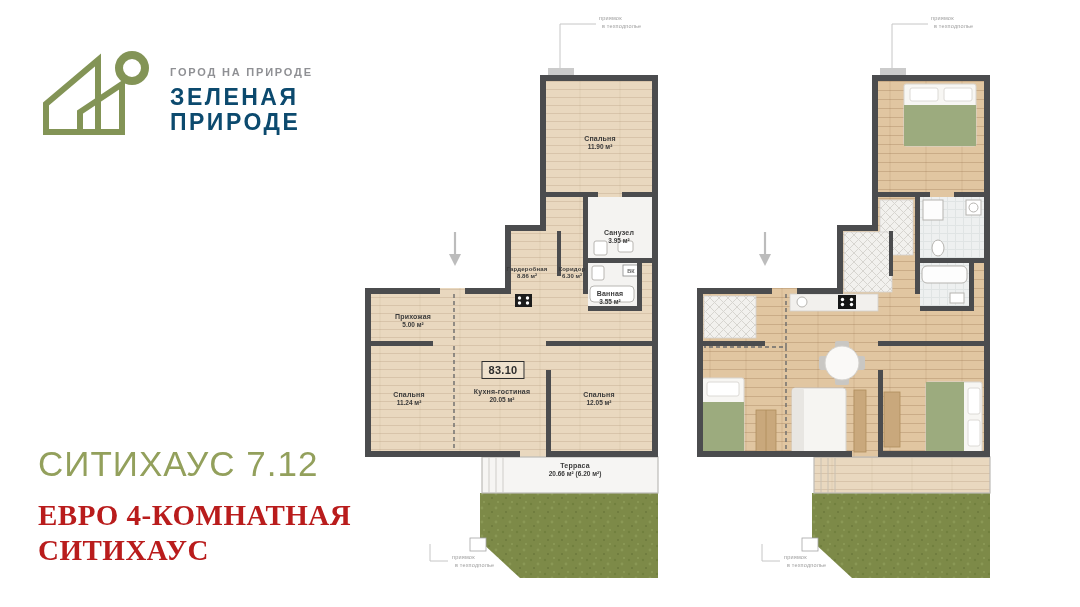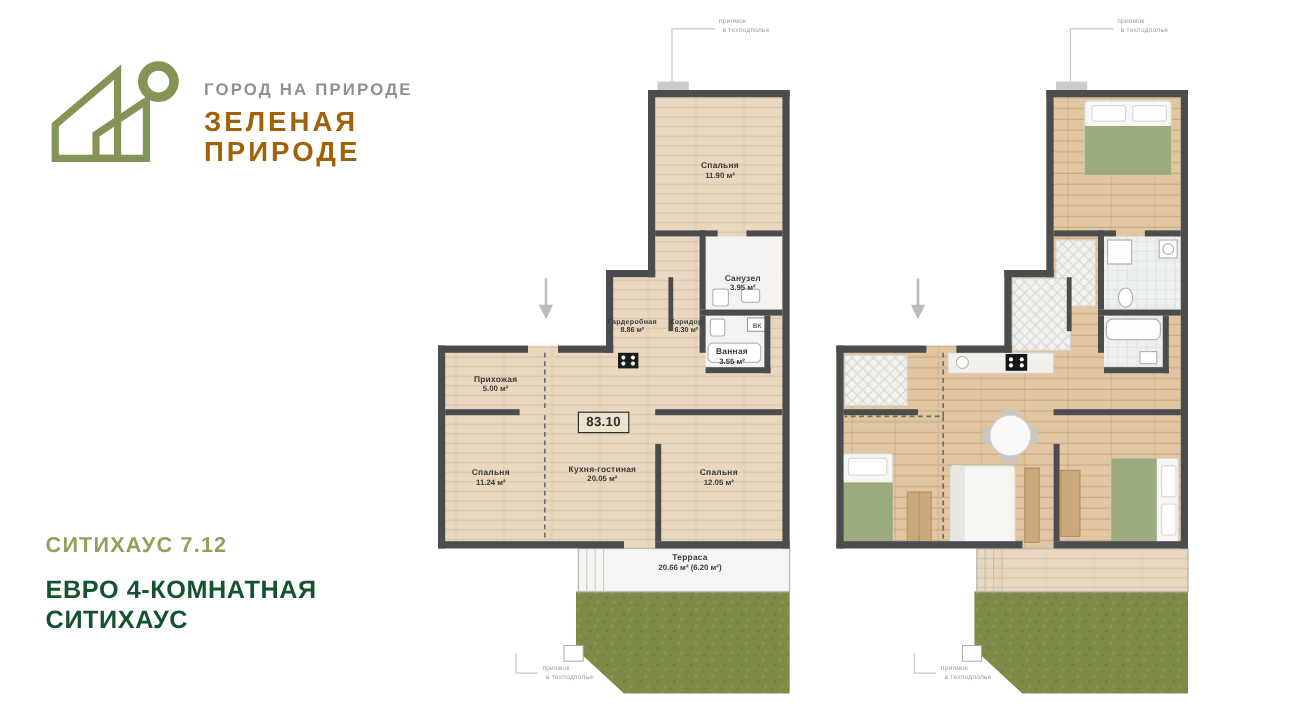--- a/index.html
+++ b/index.html
@@ -3,28 +3,28 @@
 <meta charset="utf-8">
 <style>
   html,body{margin:0;padding:0;background:#fff;}
   body{width:1080px;height:607px;overflow:hidden;font-family:"Liberation Sans",sans-serif;}
   .sheet{position:relative;width:1080px;height:607px;background:#ffffff;}
 
   
   .brand{position:absolute;left:40px;top:42px;display:flex;align-items:flex-start;}
   .brand-logo{width:118px;height:96px;}
   .brand-text{margin-left:12px;margin-top:24px;}
-  .tagline{font-size:14px;letter-spacing:1.8px;color:#8f9094;font-weight:700;}
-  .brand-name{margin-top:7px;font-size:23px;line-height:1.1;letter-spacing:2.5px;color:#a16207;font-weight:700;}
+  .tagline{font-size:11px;letter-spacing:1.8px;color:#8f9094;font-weight:700;}
+  .brand-name{margin-top:7px;font-size:23px;line-height:1.1;letter-spacing:2.5px;color:#0c4a6e;font-weight:700;}
   .brand-name span{display:block;}
 
   
   .listing{position:absolute;left:38px;top:444px;}
-  .plan-code{font-size:18px;font-weight:700;letter-spacing:1px;color:#93a05c;}
-  .apt-title{margin:14px 0 0 0;font-size:21px;line-height:1.2;font-weight:700;letter-spacing:.5px;color:#14532d;}
+  .plan-code{font-size:35px;font-weight:400;letter-spacing:1px;color:#93a05c;}
+  .apt-title{margin:14px 0 0 0;font-size:29px;line-height:1.2;font-weight:700;letter-spacing:.5px;color:#b91c1c;font-family:Liberation Serif, serif;}
   .apt-title span{display:block;}
 
   
   .plan{position:absolute;top:10px;width:305px;height:575px;}
   .plan.schematic{left:360px;}
   .plan.furnished{left:692px;}
   .plan svg{position:absolute;left:0;top:0;}
 
   
   .rlabel{position:absolute;transform:translate(-50%,0);text-align:center;color:#3a3a3a;white-space:nowrap;}
@@ -191,21 +191,21 @@
       <span class="rarea" style="font-size:6px">6.30 м²</span>
     </div>
     <div class="rlabel" style="left:250px;top:280px">
       <span class="rname">Ванная</span>
       <span class="rarea">3.55 м²</span>
     </div>
     <div class="rlabel" style="left:53px;top:303px">
       <span class="rname">Прихожая</span>
       <span class="rarea">5.00 м²</span>
     </div>
-    <div class="badge" style="left:143px;top:342px">83.10</div>
+    <div class="badge" style="left:143px;top:360px">83.10</div>
     <div class="rlabel" style="left:142px;top:378px">
       <span class="rname">Кухня-гостиная</span>
       <span class="rarea">20.05 м²</span>
     </div>
     <div class="rlabel" style="left:49px;top:381px">
       <span class="rname">Спальня</span>
       <span class="rarea">11.24 м²</span>
     </div>
     <div class="rlabel" style="left:239px;top:381px">
       <span class="rname">Спальня</span>

